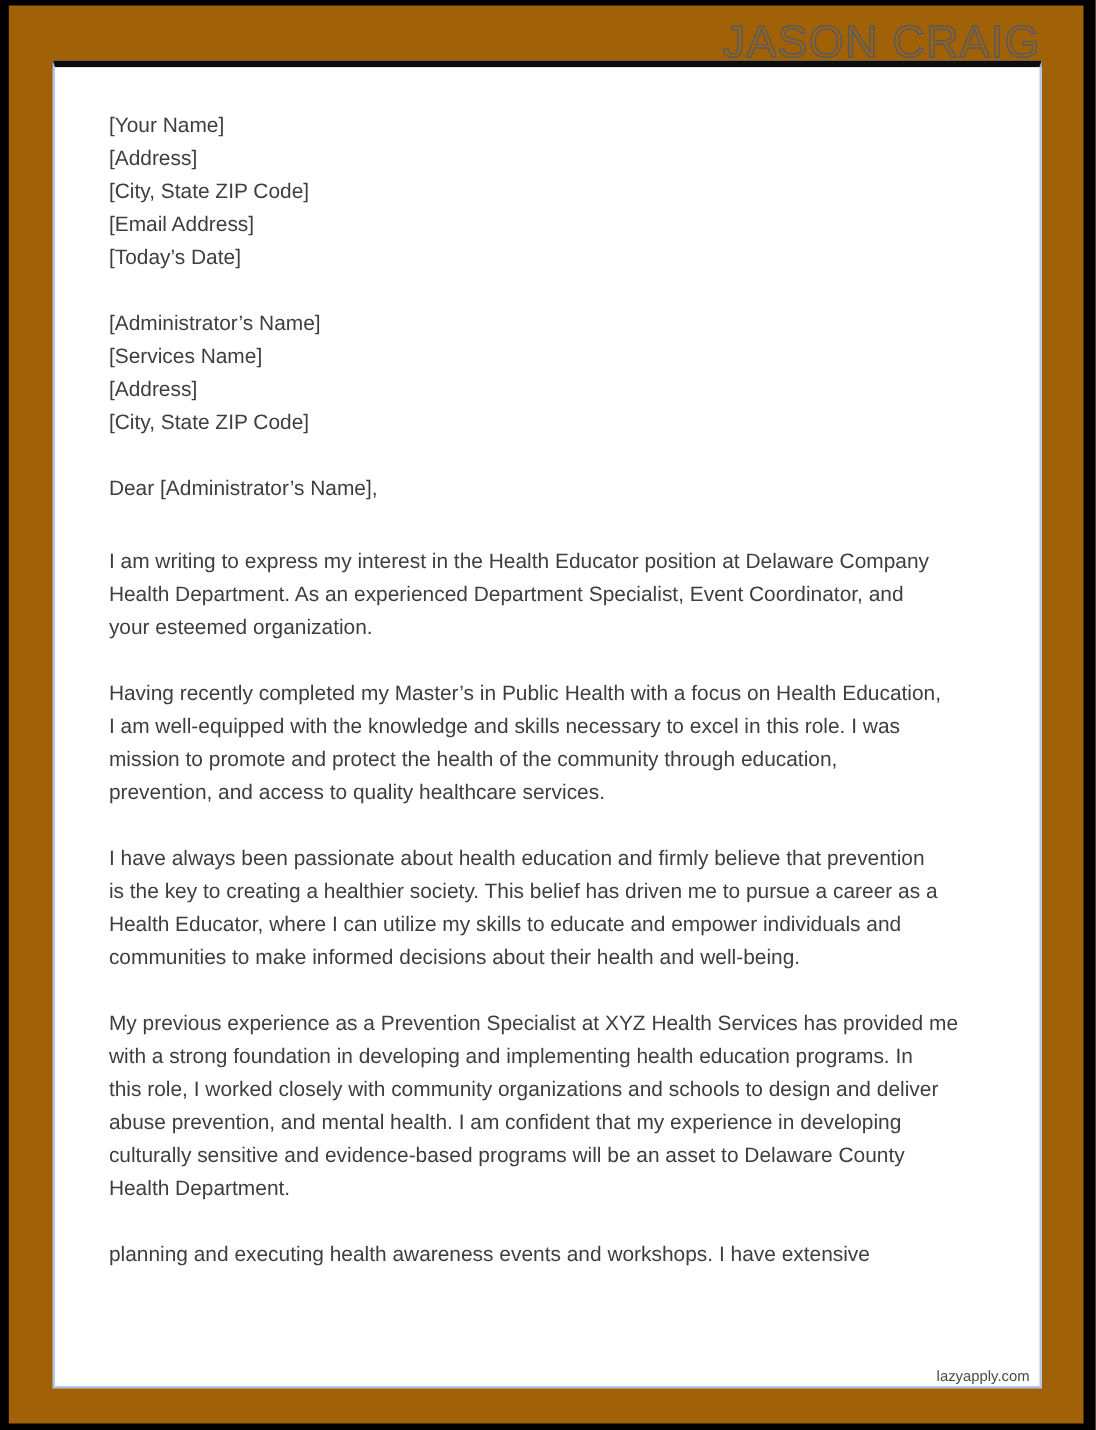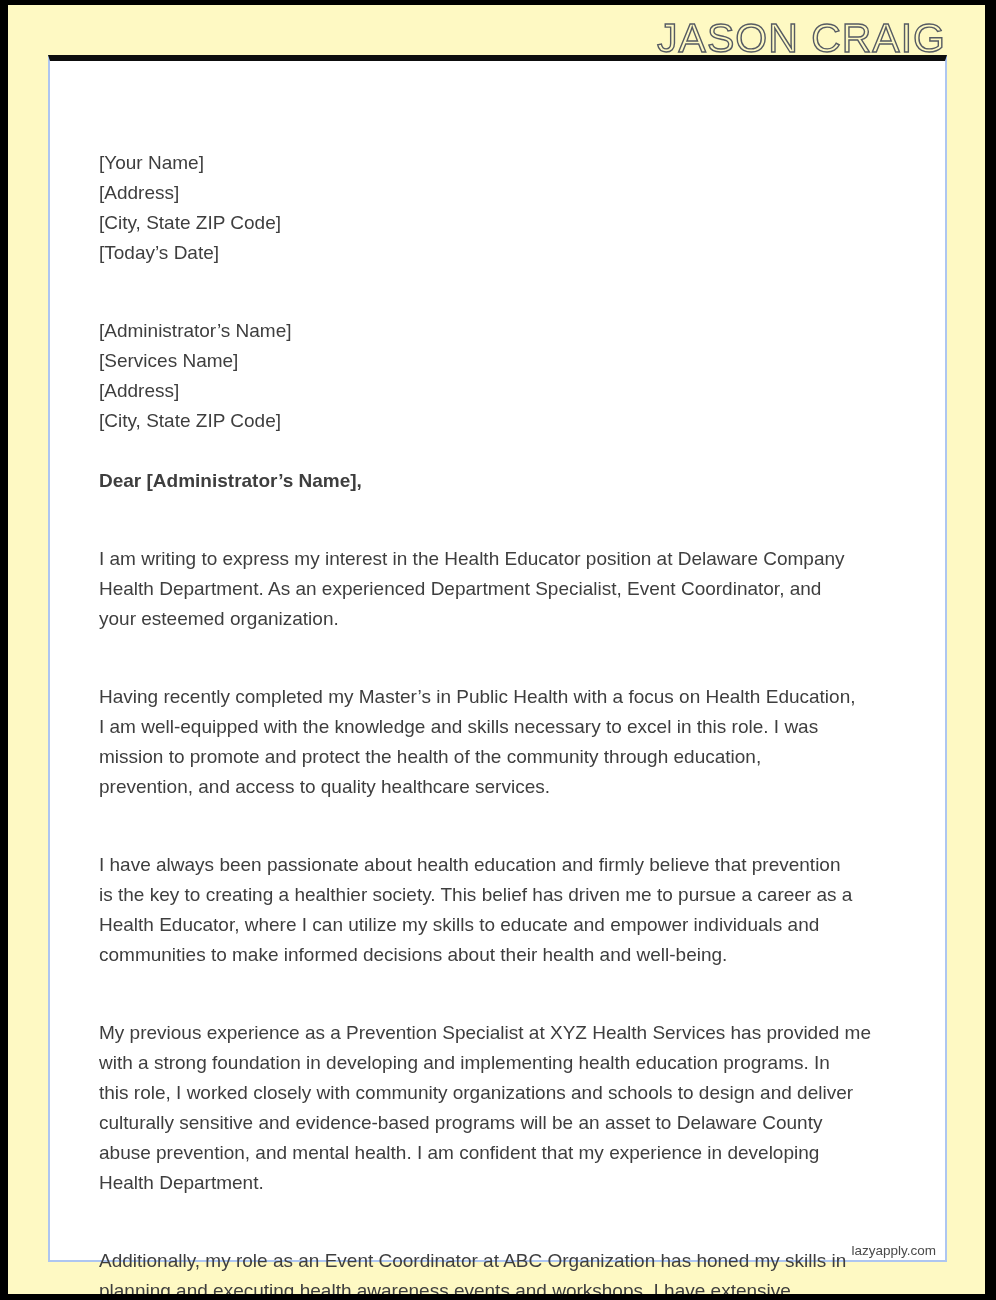--- a/index.html
+++ b/index.html
@@ -4,21 +4,21 @@
 <style>
   html, body { margin: 0; padding: 0; }
   body {
     font-family: "Liberation Sans", sans-serif;
     width: 996px; height: 1300px;
   }
   .frame {
     position: relative;
     width: 996px; height: 1300px;
     box-sizing: border-box;
-    background: #fef9c3;
+    background: #a16207;
     border-style: solid;
     border-color: #000000;
     border-width: 5px 11px 6px 8px;
     overflow: hidden;
   }
   .site-title {
     position: absolute;
     top: 10px; right: 39px;
     font-size: 41px;
     font-weight: 400;
@@ -46,26 +46,25 @@
     padding: 39px 0 0 49px;
     width: 797px;
     color: #3e3e3e;
     font-size: 19px;
   }
   .line {
     height: 30px;
     line-height: 30px;
     white-space: nowrap;
   }
-  .block, .para { margin-bottom: 30px; margin-top: 48px; }
+  .block, .para { margin-bottom: 30px; }
   .salutation {
     height: 30px; line-height: 30px;
-    margin-bottom: 22px;
+    margin-bottom: 36px;
     white-space: nowrap;
-    font-weight: bold;
   }
   .watermark {
     position: absolute;
     right: 9px; bottom: 1px;
     font-size: 13.5px;
     line-height: 16px;
     color: #4a4a4a;
     white-space: nowrap;
   }
 </style>
@@ -77,20 +76,21 @@
   <div class="site-title">JASON CRAIG</div>
 
   <div class="page">
 
     <div class="letter">
 
       <div class="block">
           <div class="line">[Your Name]</div>
           <div class="line">[Address]</div>
           <div class="line">[City, State ZIP Code]</div>
+          <div class="line">[Email Address]</div>
           <div class="line">[Today’s Date]</div>
         </div>
 
       <div class="block">
           <div class="line">[Administrator’s Name]</div>
           <div class="line">[Services Name]</div>
           <div class="line">[Address]</div>
           <div class="line">[City, State ZIP Code]</div>
         </div>
 
@@ -111,26 +111,25 @@
           <div class="para">
             <div class="line">I have always been passionate about health education and firmly believe that prevention</div>
             <div class="line">is the key to creating a healthier society. This belief has driven me to pursue a career as a</div>
             <div class="line">Health Educator, where I can utilize my skills to educate and empower individuals and</div>
             <div class="line">communities to make informed decisions about their health and well-being.</div>
           </div>
           <div class="para">
             <div class="line">My previous experience as a Prevention Specialist at XYZ Health Services has provided me</div>
             <div class="line">with a strong foundation in developing and implementing health education programs. In</div>
             <div class="line">this role, I worked closely with community organizations and schools to design and deliver</div>
+            <div class="line">abuse prevention, and mental health. I am confident that my experience in developing</div>
             <div class="line">culturally sensitive and evidence-based programs will be an asset to Delaware County</div>
-            <div class="line">abuse prevention, and mental health. I am confident that my experience in developing</div>
             <div class="line">Health Department.</div>
           </div>
           <div class="para">
-            <div class="line">Additionally, my role as an Event Coordinator at ABC Organization has honed my skills in</div>
             <div class="line">planning and executing health awareness events and workshops. I have extensive</div>
           </div>
         </div>
 
     </div>
 
     <div class="watermark">lazyapply.com</div>
 
   </div>
 

